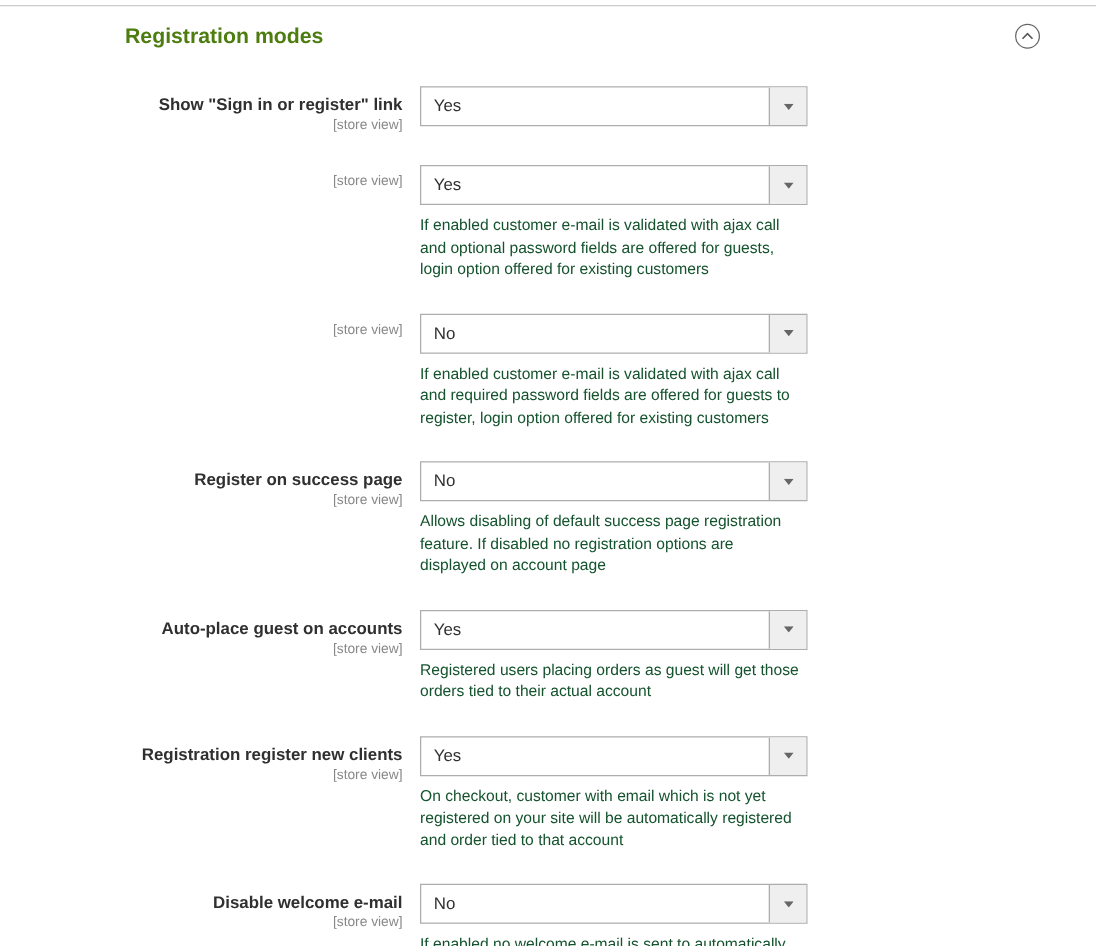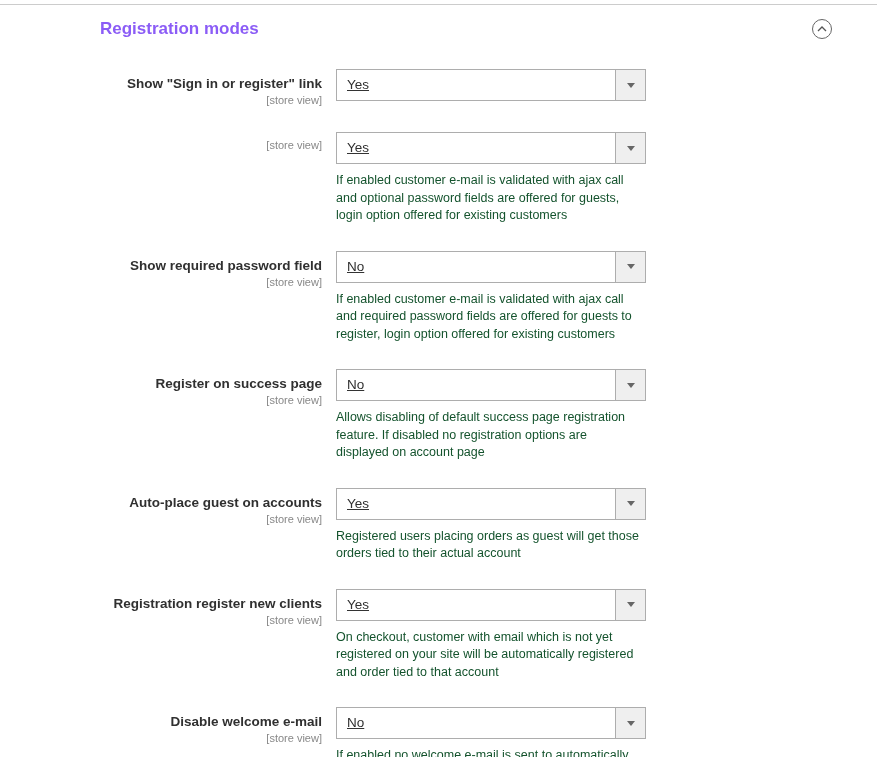--- a/index.html
+++ b/index.html
@@ -18,21 +18,21 @@
     .section-header {
       display: flex;
       justify-content: space-between;
       align-items: center;
       padding: 14px 0 10px;
       width: 732px;
     }
     .section-title {
       font-size: 17px;
       font-weight: 600;
-      color: #8b5cf6;
+      color: #4d7c0f;
     }
     .collapse-btn {
       width: 20px;
       height: 20px;
       border: 1px solid #666;
       border-radius: 50%;
       background: #fff;
       display: flex;
       align-items: center;
       justify-content: center;
@@ -73,21 +73,20 @@
       flex-shrink: 0;
     }
     .select-wrap {
       position: relative;
       height: 32px;
       border: 1px solid #adadad;
       background: #fff;
       display: flex;
       align-items: stretch;
       cursor: pointer;
-      text-decoration: underline;
     }
     .select-value {
       flex: 1;
       padding: 0 10px;
       line-height: 30px;
       font-size: 13.5px;
       color: #303030;
     }
     .select-arrow {
       width: 30px;
@@ -150,21 +149,20 @@
                 <path d="M0 0 L4 5 L8 0 Z" fill="#666"></path>
               </svg>
           </span>
         </div>
         <div class="field-note">If enabled customer e-mail is validated with ajax call and optional password fields are offered for guests, login option offered for existing customers</div>
       </div>
     </div>
 
     <div class="field-row">
       <div class="field-label-col">
-        <span class="field-label">Show required password field</span>
         <span class="field-scope">[store view]</span>
       </div>
       <div class="field-value-col">
         <div class="select-wrap">
           <span class="select-value">No</span>
           <span class="select-arrow">
             <svg width="8" height="5" viewBox="0 0 8 5">
                 <path d="M0 0 L4 5 L8 0 Z" fill="#666"></path>
               </svg>
           </span>

